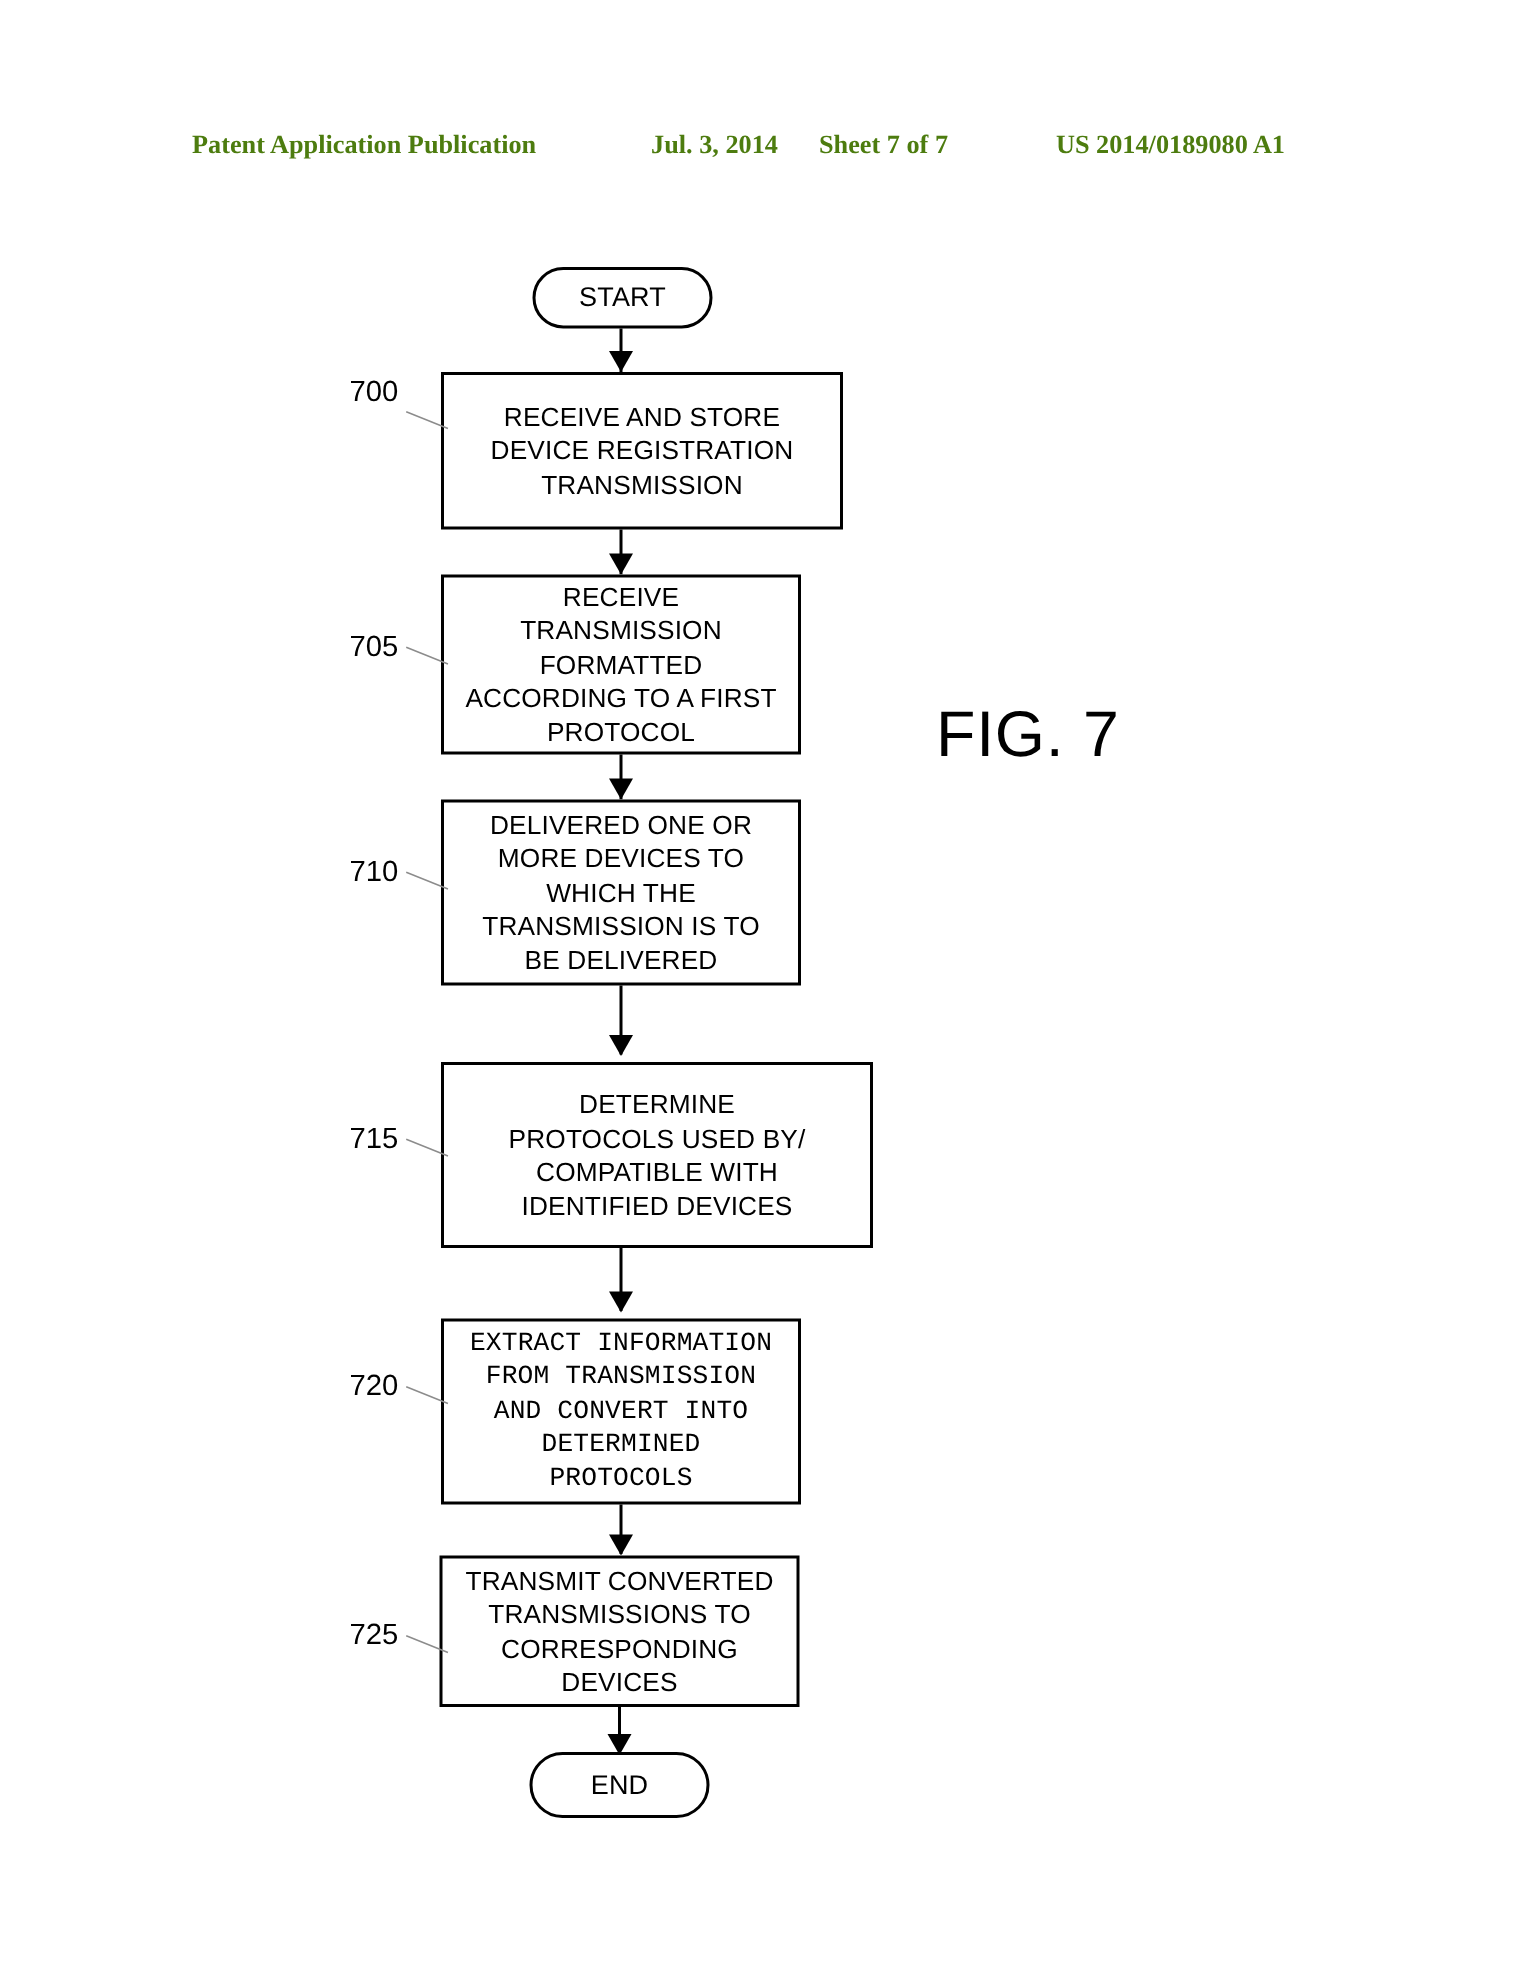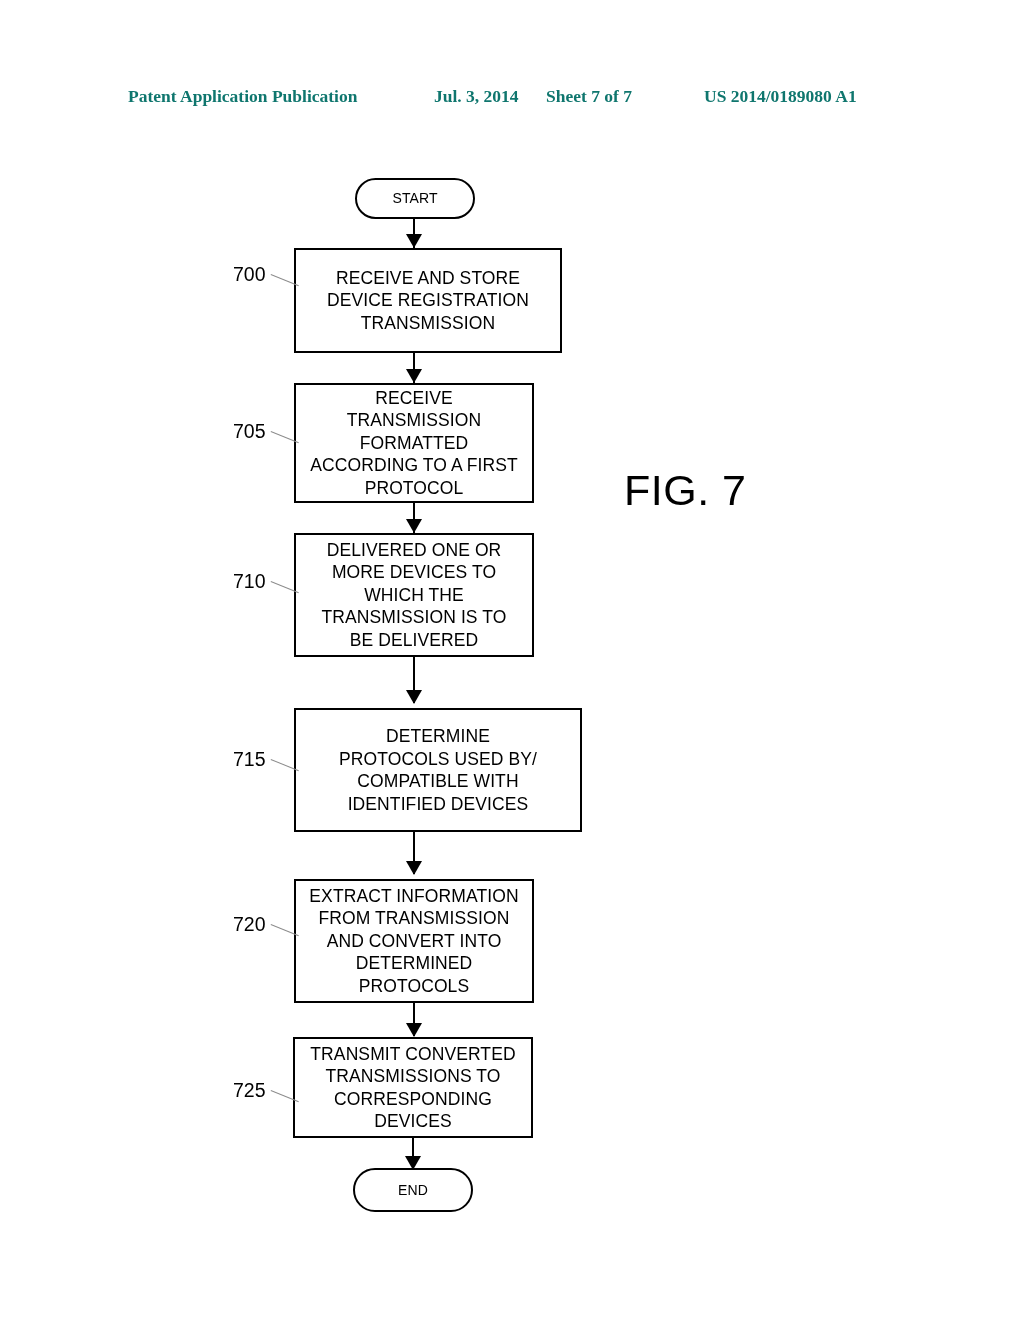--- a/index.html
+++ b/index.html
@@ -19,21 +19,21 @@
   
   .header {
     position: absolute;
     top: 86px;
     left: 128px;
     width: 768px;
     height: 26px;
     font-family: "Liberation Serif", serif;
     font-weight: bold;
     font-size: 17.5px;
-    color: #0f766e;
+    color: #4d7c0f;
     white-space: nowrap;
     display: flex;
     align-items: baseline;
   }
   .hdr-pub   { position: absolute; left: 0px;   }
   .hdr-date  { position: absolute; left: 306px; }
   .hdr-sheet { position: absolute; left: 418px; }
   .hdr-num   { position: absolute; left: 576px; }
 
   
@@ -62,21 +62,21 @@
     text-align: center;
     color: #000000;
     font-family: "Liberation Sans", sans-serif;
     font-size: 17.5px;
     line-height: 22.5px;
     letter-spacing: 0.1px;
   }
   .node.terminal {
     border-radius: 24px;
     border-width: 2.4px;
-    font-size: 14px;
+    font-size: 18px;
   }
   .node .ln { display: block; white-space: nowrap; }
 
   
   .conn {
     position: absolute;
     width: 0;
     border-left: 2.2px solid #000000;
   }
   .arrowhead {
@@ -122,21 +122,21 @@
   </div>
 
   <div class="conn" style="left:413px; top:219px; height:29px;"></div>
   <div class="arrowhead" style="left:406px; top:234px;"></div>
 
   <div class="node" style="left:294px; top:248px; width:268px; height:105px;">
     <span class="ln">RECEIVE AND STORE</span>
     <span class="ln">DEVICE REGISTRATION</span>
     <span class="ln">TRANSMISSION</span>
   </div>
-  <div class="refnum" style="left:233px; top:263px;">700</div>
+  <div class="refnum" style="left:233px; top:250px;">700</div>
   <div class="leader" style="left:271px; top:274px; width:30px; transform:rotate(22deg);"></div>
 
   <div class="conn" style="left:413px; top:353px; height:30px;"></div>
   <div class="arrowhead" style="left:406px; top:369px;"></div>
 
   <div class="node" style="left:294px; top:383px; width:240px; height:120px;">
     <span class="ln">RECEIVE</span>
     <span class="ln">TRANSMISSION</span>
     <span class="ln">FORMATTED</span>
     <span class="ln">ACCORDING TO A FIRST</span>
@@ -166,21 +166,21 @@
     <span class="ln">PROTOCOLS USED BY/</span>
     <span class="ln">COMPATIBLE WITH</span>
     <span class="ln">IDENTIFIED DEVICES</span>
   </div>
   <div class="refnum" style="left:233px; top:748px;">715</div>
   <div class="leader" style="left:271px; top:759px; width:30px; transform:rotate(22deg);"></div>
 
   <div class="conn" style="left:413px; top:832px; height:42px;"></div>
   <div class="arrowhead" style="left:406px; top:861px;"></div>
 
-  <div class="node" style="left:294px; top:879px; width:240px; height:124px;">
+  <div class="node" style="left:294px; top:879px; width:240px; height:124px;font-family:Liberation Mono, monospace;">
     <span class="ln">EXTRACT INFORMATION</span>
     <span class="ln">FROM TRANSMISSION</span>
     <span class="ln">AND CONVERT INTO</span>
     <span class="ln">DETERMINED</span>
     <span class="ln">PROTOCOLS</span>
   </div>
   <div class="refnum" style="left:233px; top:913px;">720</div>
   <div class="leader" style="left:271px; top:924px; width:30px; transform:rotate(22deg);"></div>
 
   <div class="conn" style="left:413px; top:1003px; height:33px;"></div>

